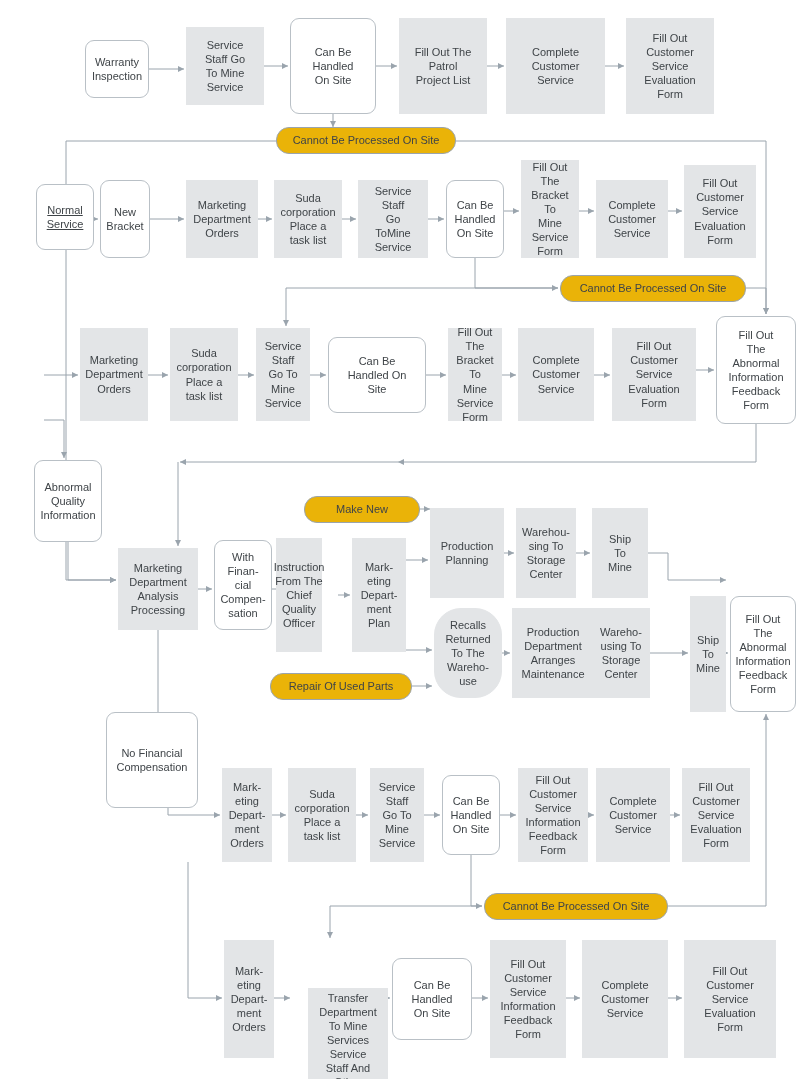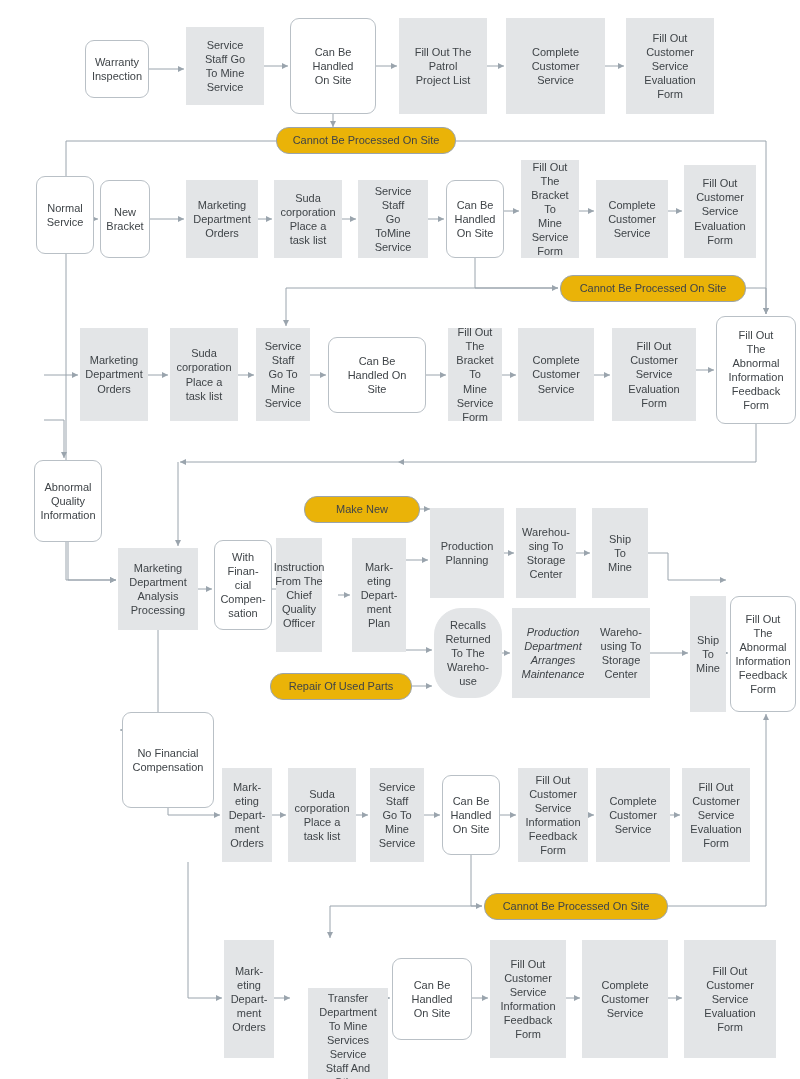--- a/index.html
+++ b/index.html
@@ -166,21 +166,21 @@
       </div>
       <div class="node box" style="left: 506px; top: 18px; width: 99px; height: 96px;">
         <span>Complete Customer Service</span>
       </div>
       <div class="node box" style="left: 626px; top: 18px; width: 88px; height: 96px;">
         <span>Fill Out Customer Service Evaluation Form</span>
       </div>
       <div class="node pill" style="left: 276px; top: 127px; width: 180px; height: 27px;">
         <span>Cannot Be Processed On Site</span>
       </div>
-      <div class="node rounded" style="left: 36px; top: 176px; width: 58px; height: 78px;">
+      <div class="node rounded" style="left: 36px; top: 184px; width: 58px; height: 66px; text-decoration: underline;">
         <span>Normal Service</span>
       </div>
       <div class="node rounded" style="left: 100px; top: 180px; width: 50px; height: 78px;">
         <span>New Bracket</span>
       </div>
       <div class="node box" style="left: 186px; top: 180px; width: 72px; height: 78px;">
         <span>Marketing Department Orders</span>
       </div>
       <div class="node box" style="left: 274px; top: 180px; width: 68px; height: 78px;">
         <span>Suda corporation Place a task list</span>
@@ -250,36 +250,36 @@
       </div>
       <div class="node box" style="left: 516px; top: 508px; width: 60px; height: 90px;">
         <span>Warehou-sing To Storage Center</span>
       </div>
       <div class="node box" style="left: 592px; top: 508px; width: 56px; height: 90px;">
         <span>Ship To Mine</span>
       </div>
       <div class="node box" style="left: 434px; top: 608px; width: 68px; height: 90px; border-radius: 27px;">
         <span>Recalls Returned To The Wareho-use</span>
       </div>
-      <div class="node box" style="left: 512px; top: 608px; width: 82px; height: 90px; font-style: italic;">
+      <div class="node box" style="left: 512px; top: 608px; width: 82px; height: 90px;">
         <span>Production Department Arranges Maintenance</span>
       </div>
       <div class="node box" style="left: 592px; top: 608px; width: 58px; height: 90px;">
         <span>Wareho-using To Storage Center</span>
       </div>
       <div class="node box" style="left: 690px; top: 596px; width: 36px; height: 116px;">
         <span>Ship To Mine</span>
       </div>
       <div class="node rounded" style="left: 730px; top: 596px; width: 66px; height: 116px;">
         <span>Fill Out The Abnormal Information Feedback Form</span>
       </div>
       <div class="node pill" style="left: 270px; top: 673px; width: 142px; height: 27px;">
         <span>Repair Of Used Parts</span>
       </div>
-      <div class="node rounded" style="left: 122px; top: 712px; width: 92px; height: 96px;">
+      <div class="node rounded" style="left: 106px; top: 712px; width: 92px; height: 96px;">
         <span>No Financial Compensation</span>
       </div>
       <div class="node box" style="left: 222px; top: 768px; width: 50px; height: 94px;">
         <span>Mark-eting Depart-ment Orders</span>
       </div>
       <div class="node box" style="left: 288px; top: 768px; width: 68px; height: 94px;">
         <span>Suda corporation Place a task list</span>
       </div>
       <div class="node box" style="left: 370px; top: 768px; width: 54px; height: 94px;">
         <span>Service Staff Go To Mine Service</span>

